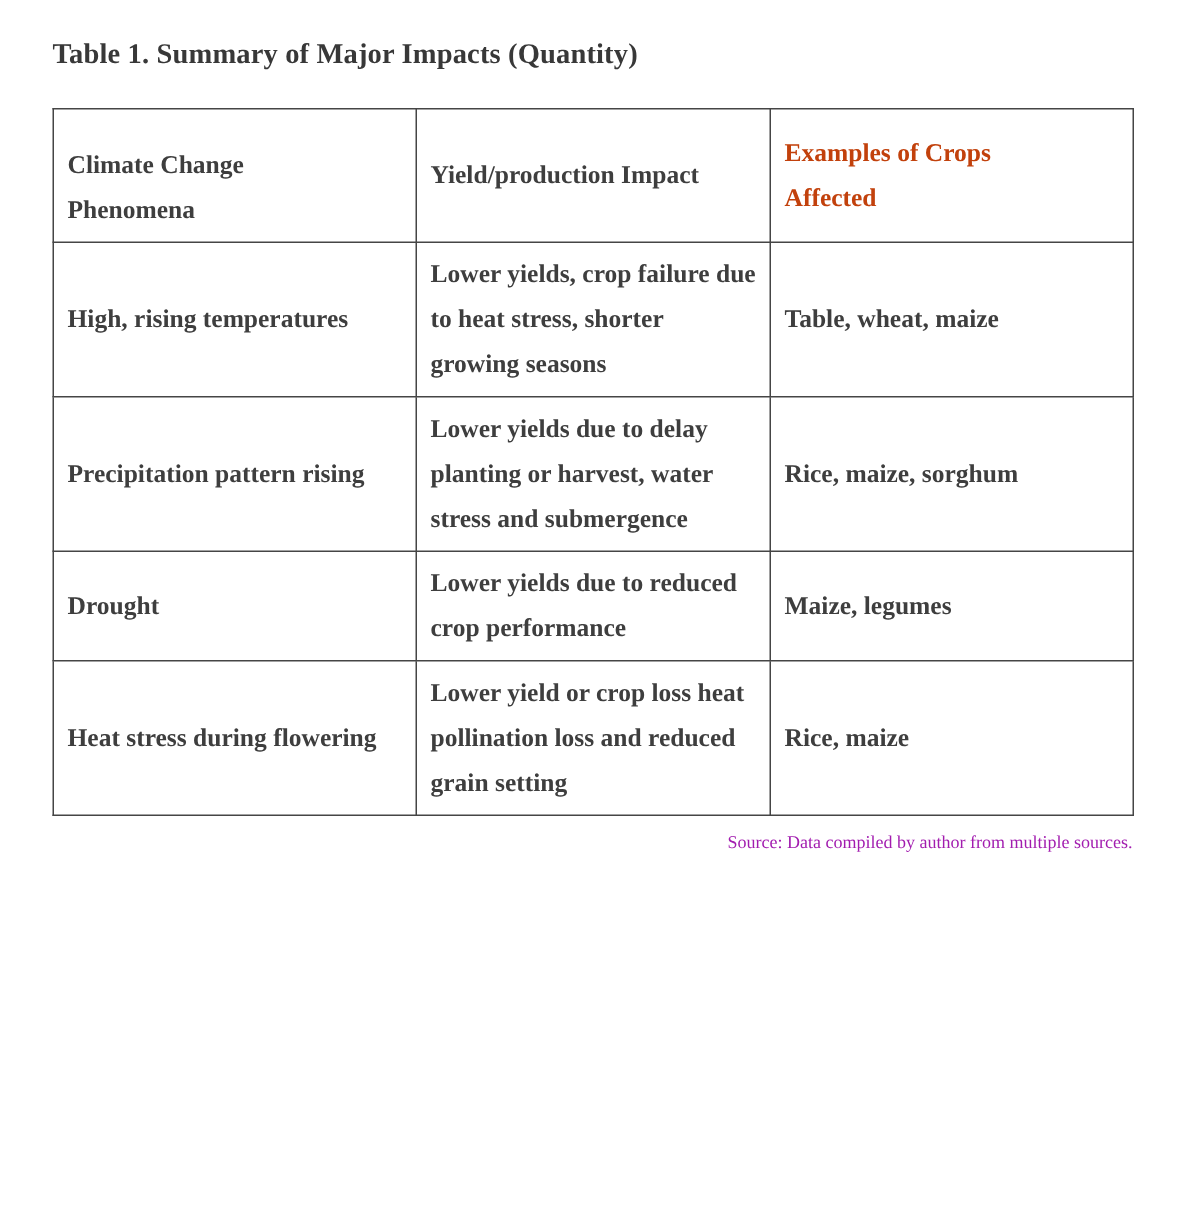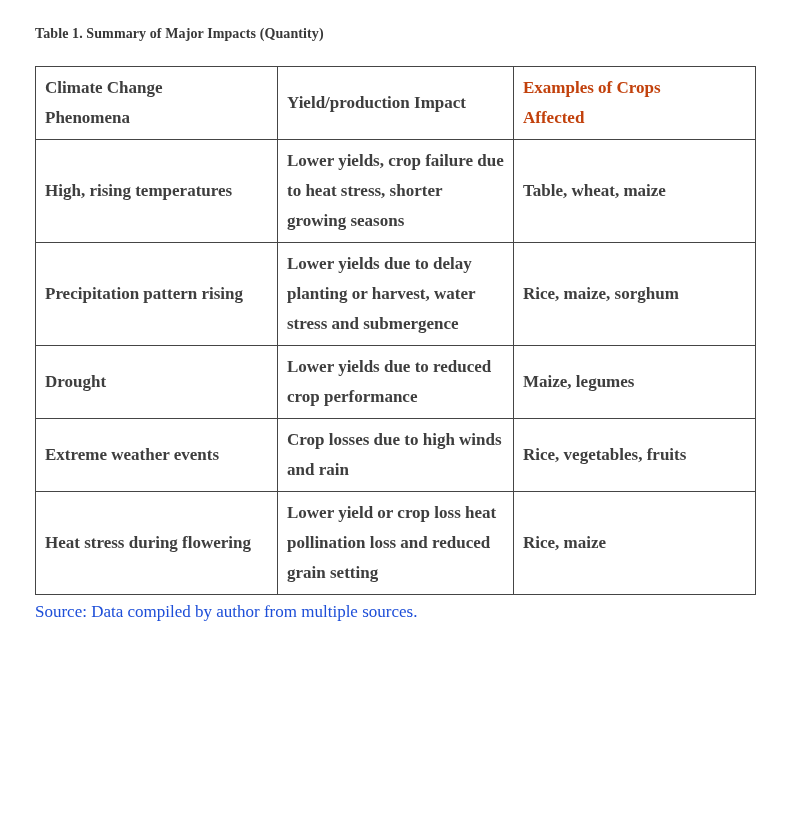--- a/index.html
+++ b/index.html
@@ -10,21 +10,21 @@
     width: 789px;
     height: 814px;
     overflow: hidden;
     font-family: "Liberation Serif", "DejaVu Serif", serif;
     color: #3e3e3e;
   }
   .page {
     padding: 26px 34px 0 35px;
   }
   .title {
-    font-size: 14px;
+    font-size: 19px;
     font-weight: bold;
     color: #383838;
     margin: 0 0 24px 0;
     letter-spacing: 0.1px;
   }
   table.impacts {
     border-collapse: collapse;
     width: 720px;
     table-layout: fixed;
   }
@@ -39,29 +39,29 @@
     text-align: left;
     padding: 6px 9px;
     background: #ffffff;
     font-weight: bold;
   }
   th {
     font-weight: bold;
     color: #3e3e3e;
   }
   th .hc { display: inline-block; }
-  th .hc1 { max-width: 150px; }
+  th .hc1 { max-width: 150px; margin-top: 16px; }
   th .hc3 { max-width: 175px; }
   th.th-crops { color: #1b75ba; }
   .source {
     width: 720px;
-    text-align: left;
-    font-size: 17px;
+    text-align: right;
+    font-size: 12px;
     line-height: 16px;
-    color: #1d4ed8;
+    color: #a21caf;
     margin-top: 9px;
   }
 </style>
 </head>
 <body>
 
 <div class="page">
   <h2 class="title">Table 1. Summary of Major Impacts (Quantity)</h2>
 
   <table class="impacts">
@@ -93,25 +93,20 @@
           <td>Precipitation pattern rising</td>
           <td>Lower yields due to delay planting or harvest, water stress and submergence</td>
           <td>Rice, maize, sorghum</td>
         </tr>
         <tr>
           <td>Drought</td>
           <td>Lower yields due to reduced crop performance</td>
           <td>Maize, legumes</td>
         </tr>
         <tr>
-          <td>Extreme weather events</td>
-          <td>Crop losses due to high winds and rain</td>
-          <td>Rice, vegetables, fruits</td>
-        </tr>
-        <tr>
           <td>Heat stress during flowering</td>
           <td>Lower yield or crop loss heat pollination loss and reduced grain setting</td>
           <td>Rice, maize</td>
         </tr>
       </tbody>
   </table>
 
   <div class="source">Source: Data compiled by author from multiple sources.</div>
 </div>
 

